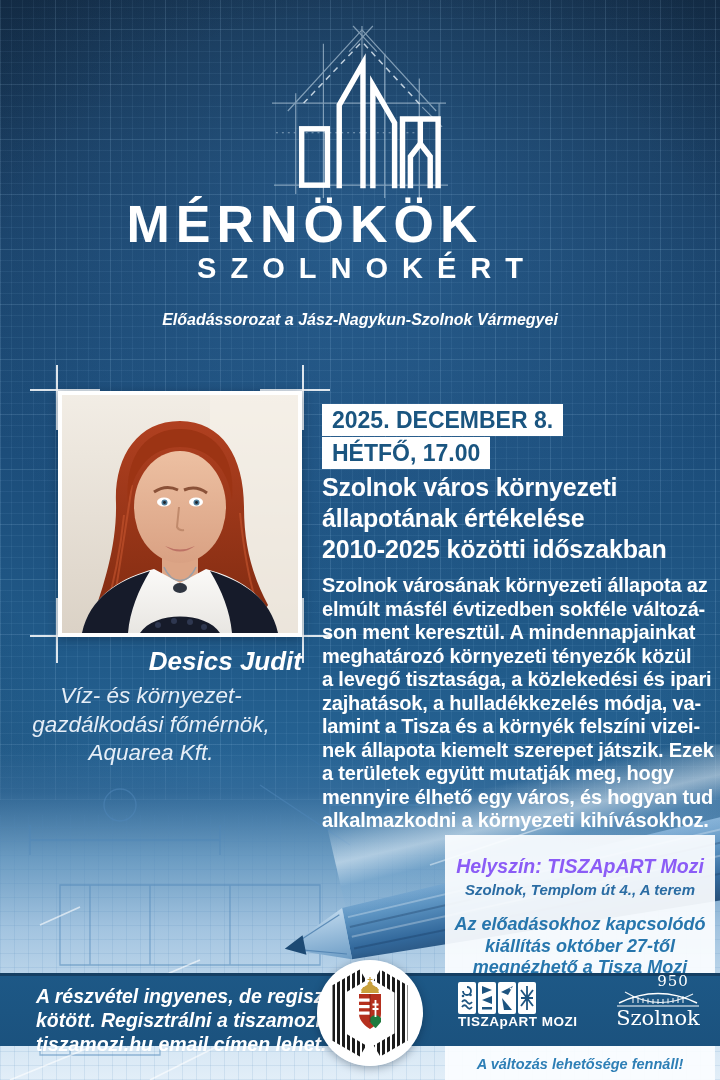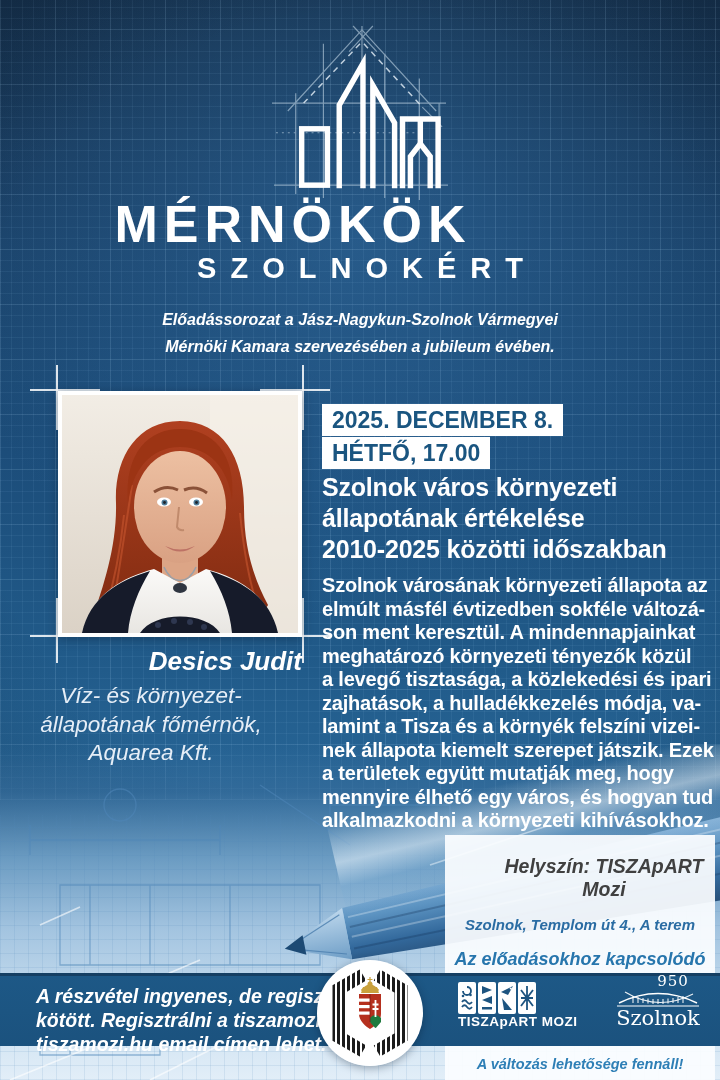--- a/index.html
+++ b/index.html
@@ -22,21 +22,21 @@
                       #a3c4e0 55%, #c9dff0 78%, #e2eef8 100%);}
   .bp-pattern{position:absolute;left:0;top:70px;right:0;bottom:0;background:
       repeating-linear-gradient(90deg, rgba(80,135,185,.13) 0 1px, transparent 1px 14px),
       repeating-linear-gradient(0deg,  rgba(80,135,185,.13) 0 1px, transparent 1px 14px);}
   .bp-art{position:absolute;left:0;top:0;}
   .sheet{position:absolute;left:330px;top:-30px;width:430px;height:200px;transform:rotate(-13deg);
       background:linear-gradient(180deg, transparent 30%, rgba(235,245,252,.55) 50%, rgba(120,170,210,.30) 62%, transparent 78%);}
 
   
   .brand-logo{left:266px;top:24px;z-index:5;}
-  .title{left:0;top:198px;width:586px;z-index:5;text-align:center;color:#fff;
+  .title{left:12px;top:198px;width:586px;z-index:5;text-align:center;color:#fff;
       font-size:52px;font-weight:700;letter-spacing:6px;line-height:1;}
   .subtitle{left:0;top:254px;width:720px;z-index:5;text-align:center;color:#fff;
       font-size:29px;font-weight:600;letter-spacing:14px;padding-left:14px;box-sizing:border-box;line-height:1;}
   .series{left:0;top:306px;width:720px;z-index:5;text-align:center;color:#fff;
       font-size:16px;font-weight:700;font-style:italic;line-height:27px;}
 
   
   .photo{left:58px;top:391px;width:236px;height:238px;z-index:5;background:#fff;padding:4px;
       box-shadow:0 2px 10px rgba(0,20,40,.35);}
   .cm{z-index:4;background:rgba(255,255,255,.85);}
@@ -53,22 +53,22 @@
   .chip1{top:404px;}
   .chip2{top:437px;}
   .etitle{left:322px;top:472px;width:398px;z-index:5;color:#fff;
       font-size:25px;font-weight:800;line-height:31px;letter-spacing:-.2px;}
   .body{left:322px;top:574px;width:400px;z-index:5;color:#fff;
       font-size:20px;font-weight:600;line-height:23.5px;letter-spacing:-.2px;white-space:nowrap;}
 
   
   .panel{left:445px;top:835px;width:270px;height:245px;z-index:3;background:rgba(251,253,255,.93);
       text-align:center;box-sizing:border-box;padding-top:20px;font-style:italic;}
-  .v-title{color:#404040;font-size:19.5px;font-weight:700;margin-left:48px;}
-  .v-addr{color:#2a6ca3;font-size:15px;font-weight:600;margin-top:15px;}
+  .v-title{color:#8b5cf6;font-size:19.5px;font-weight:700;}
+  .v-addr{color:#2a6ca3;font-size:15px;font-weight:600;margin-top:3px;}
   .v-exh{color:#2776ad;font-size:18px;font-weight:600;line-height:21.5px;margin-top:16px;}
   .v-tag{position:absolute;left:0;right:0;bottom:8px;color:var(--tagline-blue,#2e7fb6);
       font-size:14.5px;font-weight:700;}
 
   
   .band{left:0;top:973px;width:720px;height:73px;z-index:4;box-sizing:border-box;
       border-top:3px solid #153f63;
       background:linear-gradient(180deg,var(--band-blue,#1d5886),#1b527e);}
   .reg{left:36px;top:984px;width:310px;z-index:6;color:#fff;
       font-size:19.5px;font-weight:600;font-style:italic;line-height:24px;white-space:nowrap;}
@@ -166,21 +166,20 @@
       <path d="M108,166 V62 L130,100 V166"></path>
       <path d="M138,166 V96 H174 V166"></path>
       <path d="M146,166 V134 L156,121 L166,134 V166"></path>
       <path d="M156,121 V96"></path>
     </g>
   </svg>
   <div class="abs title">MÉRNÖKÖK</div>
   <div class="abs subtitle">SZOLNOKÉRT</div>
   <div class="abs series">
       <div>Előadássorozat a Jász-Nagykun-Szolnok Vármegyei</div>
-      <div>Mérnöki Kamara szervezésében a jubileum évében.</div>
     </div>
 
   <div class="abs cm" style="left:30px;top:389px;width:70px;height:2px"></div>
   <div class="abs cm" style="left:260px;top:389px;width:70px;height:2px"></div>
   <div class="abs cm" style="left:30px;top:635px;width:70px;height:2px"></div>
   <div class="abs cm" style="left:260px;top:635px;width:70px;height:2px"></div>
   <div class="abs cm" style="left:56px;top:365px;width:2px;height:65px"></div>
   <div class="abs cm" style="left:302px;top:365px;width:2px;height:65px"></div>
   <div class="abs cm" style="left:56px;top:598px;width:2px;height:65px"></div>
   <div class="abs cm" style="left:302px;top:598px;width:2px;height:65px"></div>
@@ -238,21 +237,21 @@
           <circle cx="40,220" cy="220" r="0"></circle>
       </g>
       <path d="M102,172 C110,190 126,190 134,172" stroke="#9aa0a8" stroke-width="1.5" fill="none"></path>
       <ellipse cx="118" cy="193" rx="7" ry="5" fill="#2f3540"></ellipse>
     </svg>
   </div>
 
   <div class="abs spk-name">Desics Judit</div>
   <div class="abs spk-role">
       <div>Víz- és környezet-</div>
-      <div>állapotának főmérnök,</div>
+      <div>gazdálkodási főmérnök,</div>
       <div>Aquarea Kft.</div>
     </div>
 
   <div class="abs chip chip1">2025. DECEMBER 8.</div>
   <div class="abs chip chip2">HÉTFŐ, 17.00</div>
   <div class="abs etitle">
       <div>Szolnok város környezeti</div>
       <div>állapotának értékelése</div>
       <div>2010-2025 közötti időszakban</div>
     </div>
@@ -268,20 +267,21 @@
       <div>a területek együtt mutatják meg, hogy</div>
       <div>mennyire élhető egy város, és hogyan tud</div>
       <div>alkalmazkodni a környezeti kihívásokhoz.</div>
     </div>
 
   <div class="abs panel">
     <div class="v-title">Helyszín: TISZApART Mozi</div>
     <div class="v-addr">Szolnok, Templom út 4., A terem</div>
     <div class="v-exh">
         <div>Az előadásokhoz kapcsolódó</div>
+        <div>kiállítás október 27-től</div>
         <div>megnézhető a Tisza Mozi</div>
         <div>Art Caféban.</div>
       </div>
     <div class="v-tag">A változás lehetősége fennáll!</div>
   </div>
 
   <div class="abs band"></div>
   <div class="abs reg">
       <div>A részvétel ingyenes, de regisztrációhoz</div>
       <div>kötött. Regisztrálni a tiszamozi@</div>

